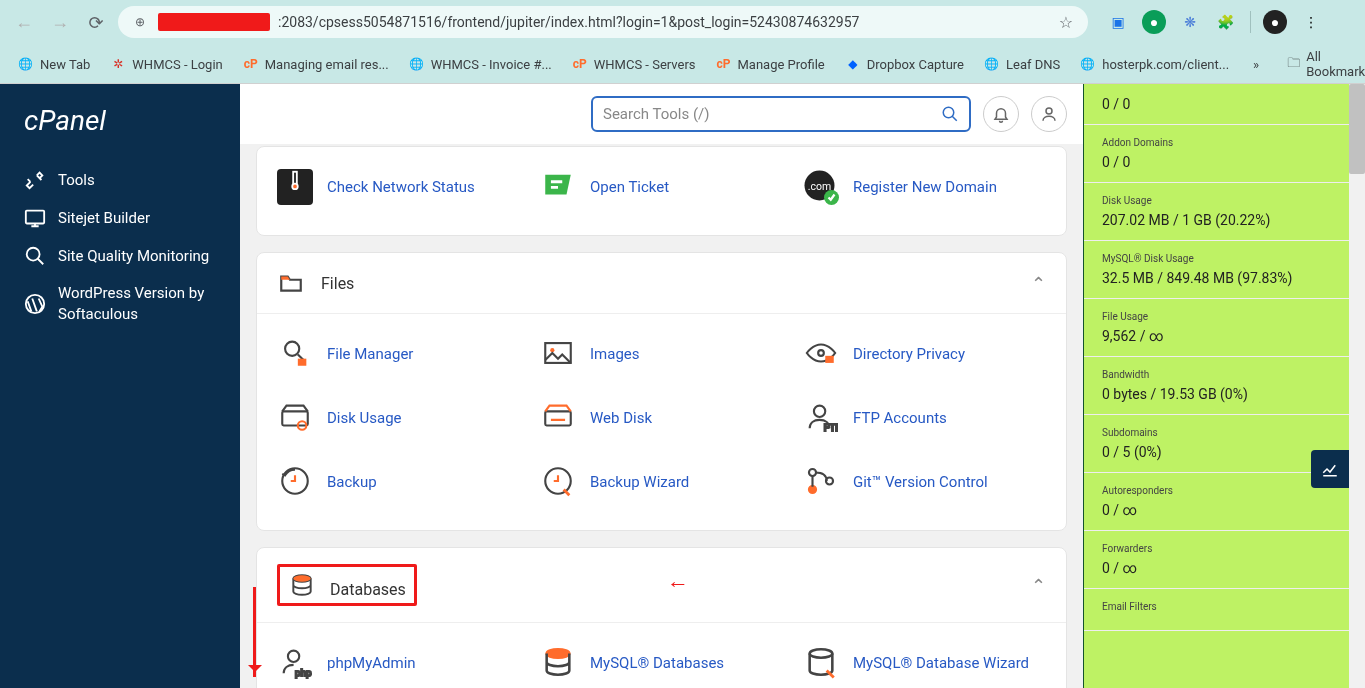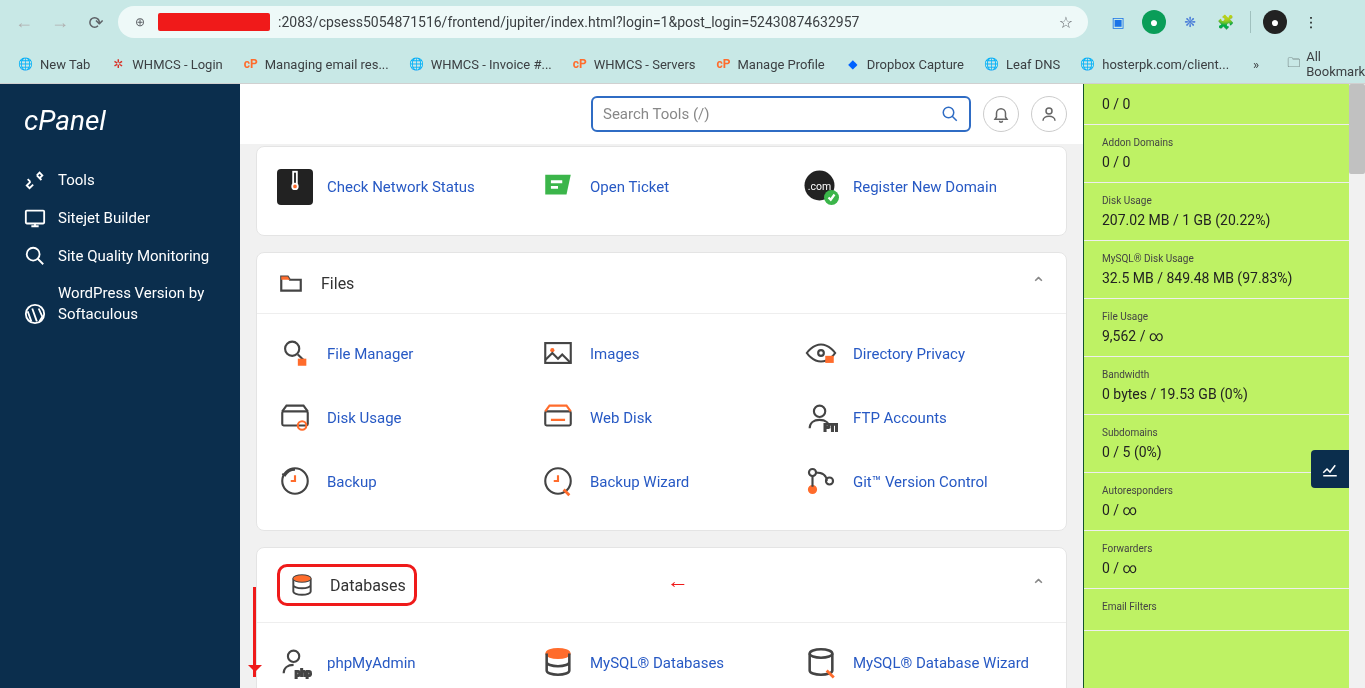--- a/index.html
+++ b/index.html
@@ -17,21 +17,21 @@
 .ext-icons{display:flex;align-items:center;gap:12px;margin-left:10px}
 .ext-icon{width:24px;height:24px;border-radius:50%;display:flex;align-items:center;justify-content:center;font-size:14px}
 .bm-row{display:flex;align-items:center;height:40px;padding:0 10px;gap:4px}
 .bm-item{display:flex;align-items:center;gap:6px;padding:4px 8px;font-size:13px;color:#3c4043;white-space:nowrap}
 .bm-icon{width:16px;height:16px;display:flex;align-items:center;justify-content:center;font-size:12px}
 .bm-all{margin-left:auto;display:flex;align-items:center;gap:6px;font-size:13px;color:#3c4043}
 .bm-sep{width:1px;height:20px;background:#a0c0be;margin:0 6px}
 .app{display:flex;height:604px}
 .sidebar{width:240px;background:#0b2e4d;color:#fff;padding:20px 0}
 .logo{padding:0 24px 24px;font-size:28px;font-style:italic;font-weight:400}
-.snav{padding:8px 24px;display:flex;align-items:flex-end;gap:12px;font-size:15px;line-height:1.4;cursor:pointer}
+.snav{padding:8px 24px;display:flex;align-items:center;gap:12px;font-size:15px;line-height:1.4;cursor:pointer}
 .snav-icon{width:22px;height:22px;flex-shrink:0;display:flex;align-items:center;justify-content:center}
 .main{flex:1;display:flex;overflow:hidden;background:#f1f1f1}
 .content{flex:1;padding:0 16px;overflow-y:auto;position:relative}
 .topbar{position:sticky;top:0;background:#fff;padding:12px 0;display:flex;align-items:center;gap:12px;justify-content:flex-end;z-index:5;margin:0 -16px 8px;padding:12px 16px}
 .search{flex:0 0 380px;display:flex;align-items:center;border:2px solid #2f6cc4;border-radius:6px;height:36px;padding:0 10px}
 .search input{border:none;outline:none;flex:1;font-size:15px;color:#1d4ed8}
 .search input::placeholder{color:#888}
 .circ-btn{width:36px;height:36px;border:1px solid #ccc;border-radius:50%;display:flex;align-items:center;justify-content:center;color:#666;background:#fff}
 .panel{background:#fff;border:1px solid #e4e4e4;border-radius:8px;margin-bottom:16px}
 .panel-head{display:flex;align-items:center;padding:16px 20px;gap:16px;border-bottom:1px solid #eee}
@@ -39,21 +39,21 @@
 .panel-title{font-size:16px;color:#333;flex:1}
 .collapse{color:#888;font-size:18px}
 .panel-body{padding:12px 20px 20px;display:grid;grid-template-columns:repeat(3,1fr);gap:8px 20px}
 .tool{display:flex;align-items:center;gap:14px;padding:10px 0}
 .tool-icon{width:36px;height:36px;display:flex;align-items:flex-start;justify-content:center;color:#0f172a;flex-shrink:0}
 .tool-name{font-size:15px;color:#2759c4}
 .stats{width:266px;background:#bef264;border-left:1px solid #14532d;overflow-y:auto}
 .stat{padding:12px 18px;border-bottom:1px solid #eee}
 .stat-label{font-size:10px;color:#444;margin-bottom:6px}
 .stat-val{font-size:14px;color:#222}
-.hl-db{border:3px solid #ef1a1a;display:inline-flex;align-items:center;gap:14px;padding:4px 8px;border-radius:10px}
+.hl-db{border:3px solid #ef1a1a;display:inline-flex;align-items:flex-end;gap:14px;padding:4px 8px;border-radius:2px}
 .arrow-right{position:absolute;color:#ef1a1a;font-size:22px;font-weight:bold}
 .arrow-down{position:absolute;border-left:3px solid #ef1a1a;width:2px}
 .arrow-down::after{content:"";position:absolute;bottom:-2px;left:-8px;border:7px solid transparent;border-top-color:#ef1a1a}
 .floating-analytics{position:absolute;right:0;top:450px;width:38px;height:38px;background:#0b2e4d;color:#fff;display:flex;align-items:center;justify-content:center;border-radius:4px 0 0 4px}
 .scrollbar{width:16px;background:#f1f1f1;position:relative}
 .scroll-thumb{position:absolute;top:0;width:16px;height:90px;background:#c1c1c1;border-radius:2px}
 svg{display:block}
 </style>
 </head>
 <body>

